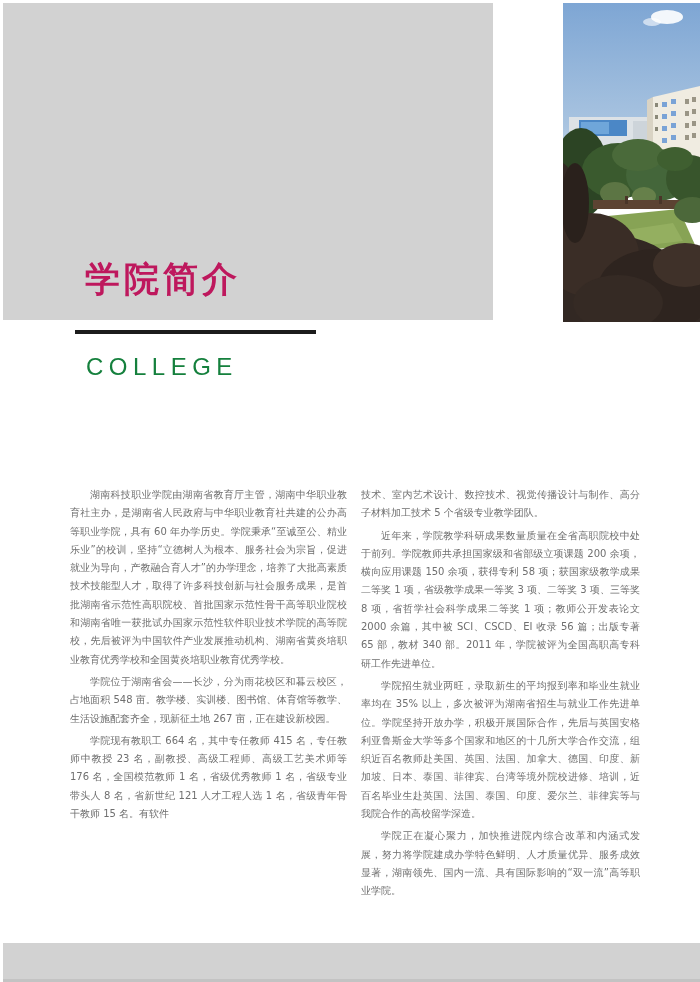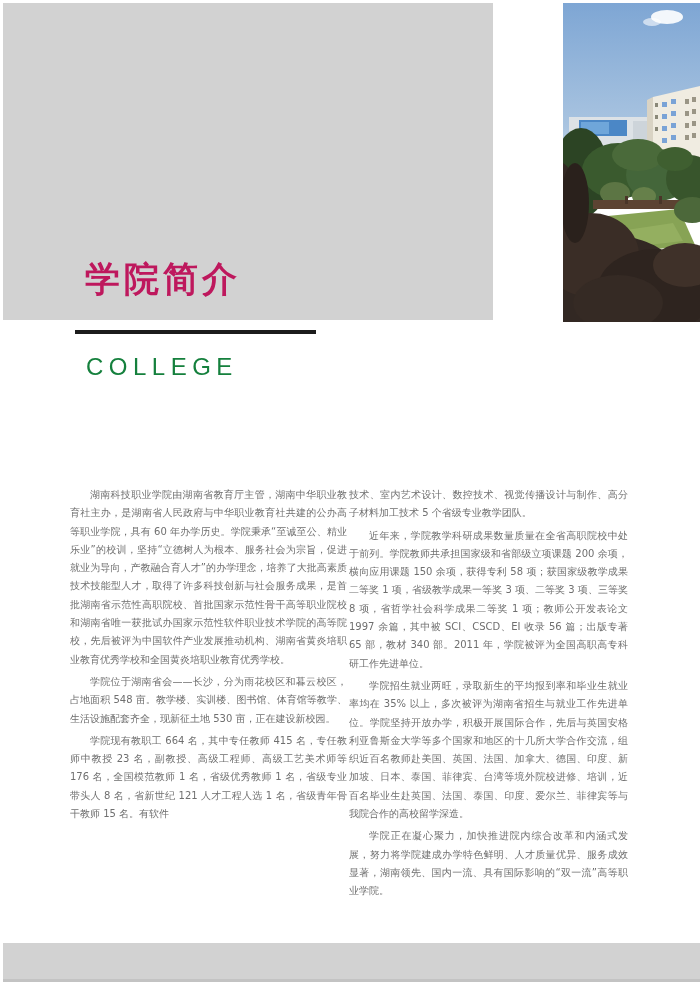--- a/index.html
+++ b/index.html
@@ -35,21 +35,21 @@
     position:absolute;left:563px;top:3px;width:137px;height:319px;display:block;
   }
 
   
   .col{
     position:absolute;top:486px;height:448px;overflow:hidden;
     font-size:10px;line-height:18.3px;color:#6f6f6f;text-align:justify;
     font-family:"DejaVu Sans","Liberation Sans",sans-serif;
   }
   .col-left{left:70px;width:277px;}
-  .col-right{left:349px;width:279px;}
+  .col-right{left:361px;width:279px;}
   .col p{margin:0 0 4px 0;text-indent:2em;}
   .col p.cont{text-indent:0;}
 
   
   .footer-band{
     position:absolute;left:3px;top:943px;width:697px;height:39px;
     background:#d2d2d2;border-bottom:3px solid #c3c3c3;box-sizing:border-box;
   }
 </style>
 </head>
@@ -133,25 +133,25 @@
       <ellipse cx="55" cy="300" rx="45" ry="28" fill="#352a24"></ellipse>
       <ellipse cx="12" cy="200" rx="14" ry="40" fill="#2a211c"></ellipse>
     </g>
   </svg>
 
   <div class="title-rule"></div>
   <h2 class="title-en"><span>COLLEGE</span><br></h2>
 
   <div class="col col-left">
     <p>湖南科技职业学院由湖南省教育厅主管，湖南中华职业教育社主办，是湖南省人民政府与中华职业教育社共建的公办高等职业学院，具有 60 年办学历史。学院秉承“至诚至公、精业乐业”的校训，坚持“立德树人为根本、服务社会为宗旨，促进就业为导向，产教融合育人才”的办学理念，培养了大批高素质技术技能型人才，取得了许多科技创新与社会服务成果，是首批湖南省示范性高职院校、首批国家示范性骨干高等职业院校和湖南省唯一获批试办国家示范性软件职业技术学院的高等院校，先后被评为中国软件产业发展推动机构、湖南省黄炎培职业教育优秀学校和全国黄炎培职业教育优秀学校。</p>
-    <p>学院位于湖南省会——长沙，分为雨花校区和暮云校区，占地面积 548 亩。教学楼、实训楼、图书馆、体育馆等教学、生活设施配套齐全，现新征土地 530 亩，正在建设新校园。</p>
+    <p>学院位于湖南省会——长沙，分为雨花校区和暮云校区，占地面积 548 亩。教学楼、实训楼、图书馆、体育馆等教学、生活设施配套齐全，现新征土地 267 亩，正在建设新校园。</p>
     <p>学院现有教职工 664 名，其中专任教师 415 名，专任教师中教授 23 名，副教授、高级工程师、高级工艺美术师等 176 名，全国模范教师 1 名，省级优秀教师 1 名，省级专业带头人 8 名，省新世纪 121 人才工程人选 1 名，省级青年骨干教师 15 名。有软件</p>
   </div>
   <div class="col col-right">
     <p class="cont">技术、室内艺术设计、数控技术、视觉传播设计与制作、高分子材料加工技术 5 个省级专业教学团队。</p>
-    <p>近年来，学院教学科研成果数量质量在全省高职院校中处于前列。学院教师共承担国家级和省部级立项课题 200 余项，横向应用课题 150 余项，获得专利 58 项；获国家级教学成果二等奖 1 项，省级教学成果一等奖 3 项、二等奖 3 项、三等奖 8 项，省哲学社会科学成果二等奖 1 项；教师公开发表论文 1997 余篇，其中被 SCI、CSCD、EI 收录 56 篇；出版专著 65 部，教材 340 部。2011 年，学院被评为全国高职高专科研工作先进单位。</p>
+    <p>近年来，学院教学科研成果数量质量在全省高职院校中处于前列。学院教师共承担国家级和省部级立项课题 200 余项，横向应用课题 150 余项，获得专利 58 项；获国家级教学成果二等奖 1 项，省级教学成果一等奖 3 项、二等奖 3 项、三等奖 8 项，省哲学社会科学成果二等奖 1 项；教师公开发表论文 2000 余篇，其中被 SCI、CSCD、EI 收录 56 篇；出版专著 65 部，教材 340 部。2011 年，学院被评为全国高职高专科研工作先进单位。</p>
     <p>学院招生就业两旺，录取新生的平均报到率和毕业生就业率均在 35% 以上，多次被评为湖南省招生与就业工作先进单位。学院坚持开放办学，积极开展国际合作，先后与英国安格利亚鲁斯金大学等多个国家和地区的十几所大学合作交流，组织近百名教师赴美国、英国、法国、加拿大、德国、印度、新加坡、日本、泰国、菲律宾、台湾等境外院校进修、培训，近百名毕业生赴英国、法国、泰国、印度、爱尔兰、菲律宾等与我院合作的高校留学深造。</p>
     <p>学院正在凝心聚力，加快推进院内综合改革和内涵式发展，努力将学院建成办学特色鲜明、人才质量优异、服务成效显著，湖南领先、国内一流、具有国际影响的“双一流”高等职业学院。</p>
   </div>
 
   <div class="footer-band"></div>
 
 </div>
 
 </body></html>

